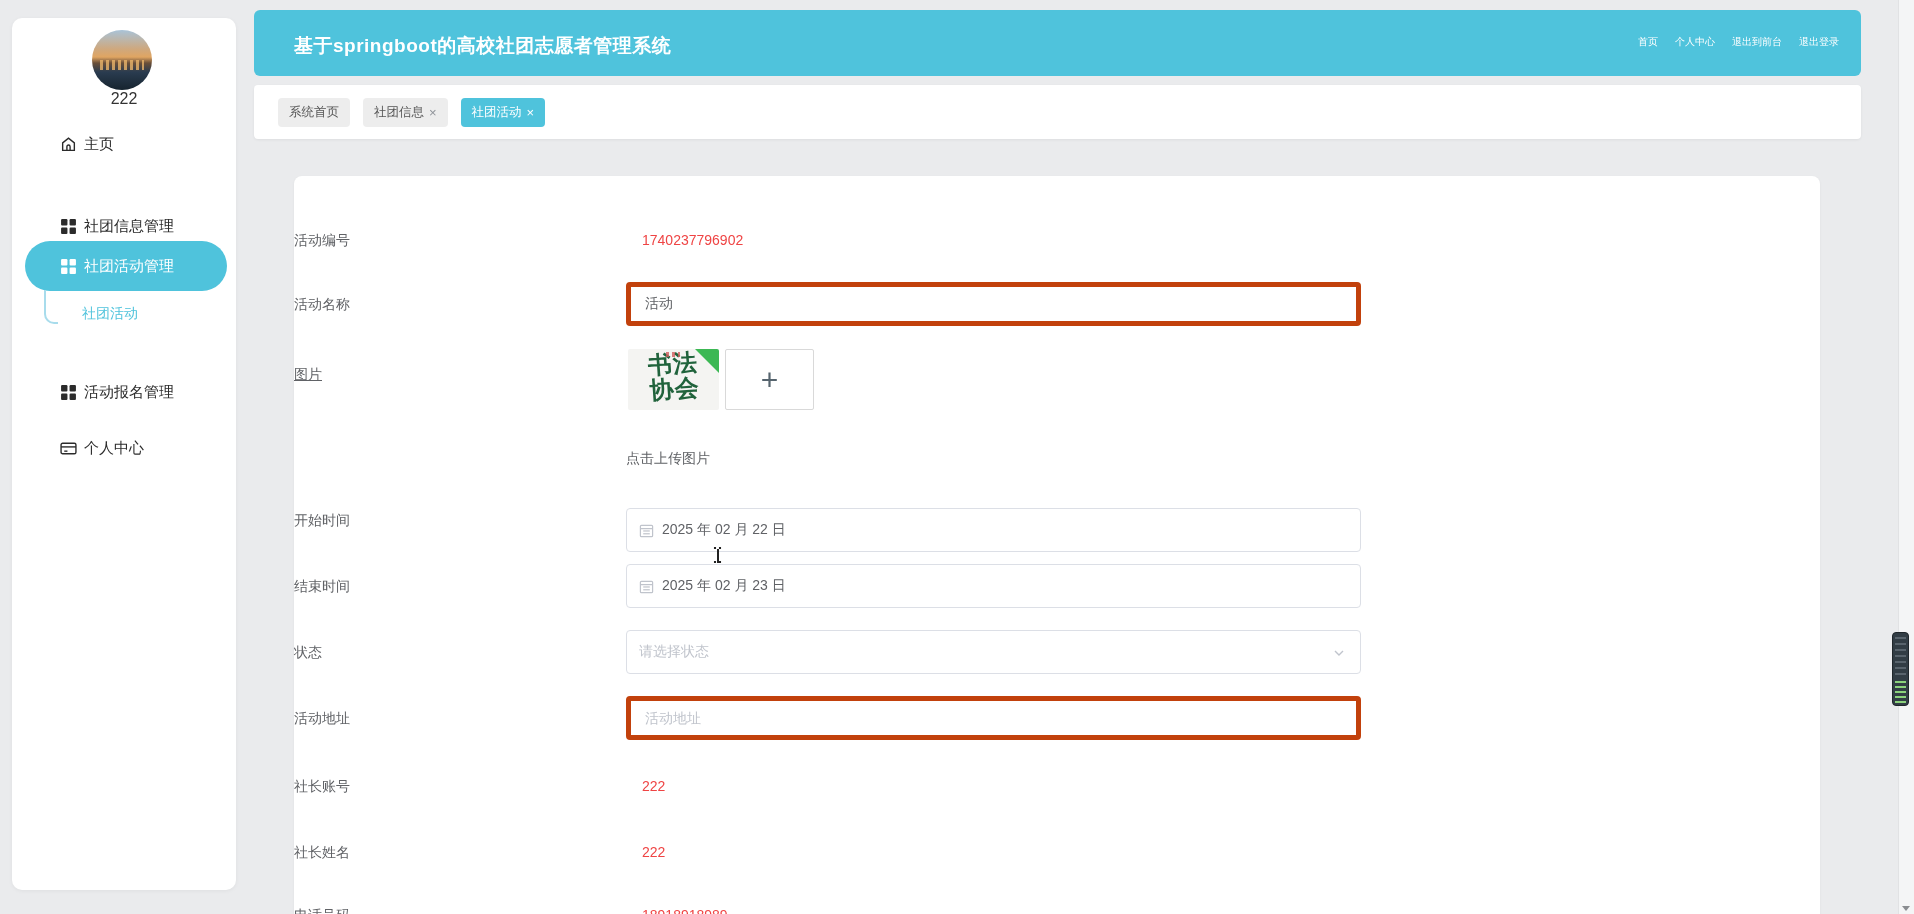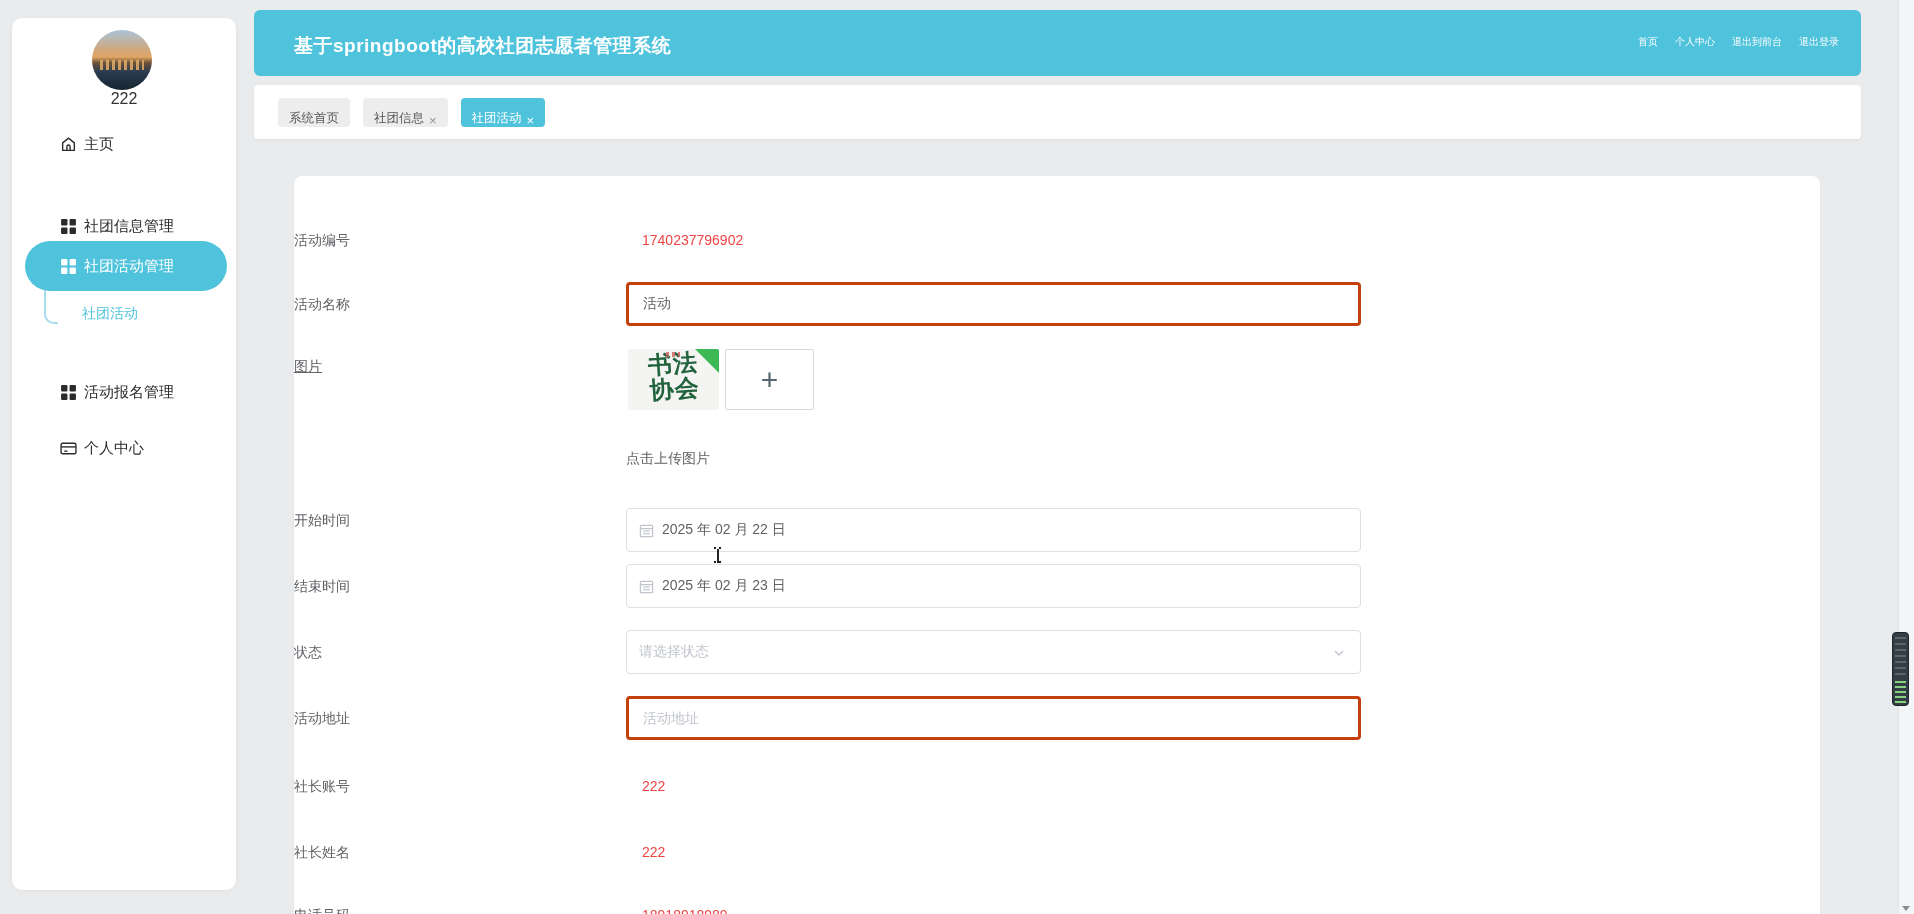--- a/index.html
+++ b/index.html
@@ -46,37 +46,37 @@
   .topnav { position:absolute; right:22px; top:25px; display:flex; gap:17px; font-size:10px; }
   .topnav a { color:#fff; text-decoration:none; cursor:pointer; }
   
   .tabbar {
     position:absolute; left:254px; top:85px; width:1607px; height:54px;
     background:#fff; border-radius:4px; box-shadow:0 1px 3px rgba(0,0,0,.06);
     display:flex; align-items:center; padding-left:24px; gap:13px;
   }
   .tab {
     height:29px; padding:0 11px; background:#ededed; border-radius:4px;
-    display:flex; align-items:flex-end; gap:5px; font-size:12.5px; color:#555; cursor:pointer;
+    display:flex; align-items:center; gap:5px; font-size:12.5px; color:#555; cursor:pointer;
   }
   .tab .close { font-size:13px; color:#8f9399; line-height:1; cursor:pointer; }
   .tab.active { background:#4fc3dc; color:#fff; }
   .tab.active .close { color:#fff; }
   
   .card {
     position:absolute; left:294px; top:176px; width:1526px; height:738px;
     background:#fff; border-radius:8px 8px 0 0; box-shadow:0 1px 3px rgba(0,0,0,.05);
   }
   .frow { position:absolute; left:0; width:100%; }
   .flabel { position:absolute; left:0; top:0; width:329px; text-align:left;
     font-size:14px; color:#606266; }
   .fvalue { position:absolute; left:348px; top:0; font-size:14px; color:#ef4444; }
   .finput {
     position:absolute; left:332px; width:735px; height:44px;
-    border:3px solid #c2410c; border-radius:4px; background:#fff;
+    border:5px solid #c2410c; border-radius:4px; background:#fff;
     font-size:14px; color:#606266; padding:0 14px;
     font-family:"Liberation Sans","DejaVu Sans",sans-serif;
   }
   .finput::placeholder { color:#c0c4cc; }
   .fake-input {
     position:absolute; left:332px; width:735px; height:44px;
     border:1px solid #dcdfe6; border-radius:4px; background:#fff;
     display:flex; align-items:center; padding:0 12px; font-size:14px; color:#606266; cursor:text;
   }
   .fake-input .cal { width:15px; height:15px; margin-right:8px; color:#c0c4cc; flex:none; display:flex; }
@@ -231,21 +231,21 @@
     <span class="flabel">活动编号</span>
     <span class="fvalue">1740237796902</span>
   </div>
 
   <div class="frow" style="top:0;">
     <span class="flabel" style="top:120px;">活动名称</span>
     <input class="finput" style="top: 106px;" value="活动">
   </div>
 
   <div class="frow" style="top:0;">
-    <span class="flabel" style="top:182px;text-decoration:underline;">图片</span>
+    <span class="flabel" style="top:190px;text-decoration:underline;">图片</span>
     <div class="thumb">
       <span class="calligraphy">书法 协会</span>
       <span class="corner"></span>
       <span class="seal"></span>
     </div>
     <div class="upload-box">
       <span class="plus">+</span>
     </div>
     <span class="hint" style="top:274px;">点击上传图片</span>
   </div>

